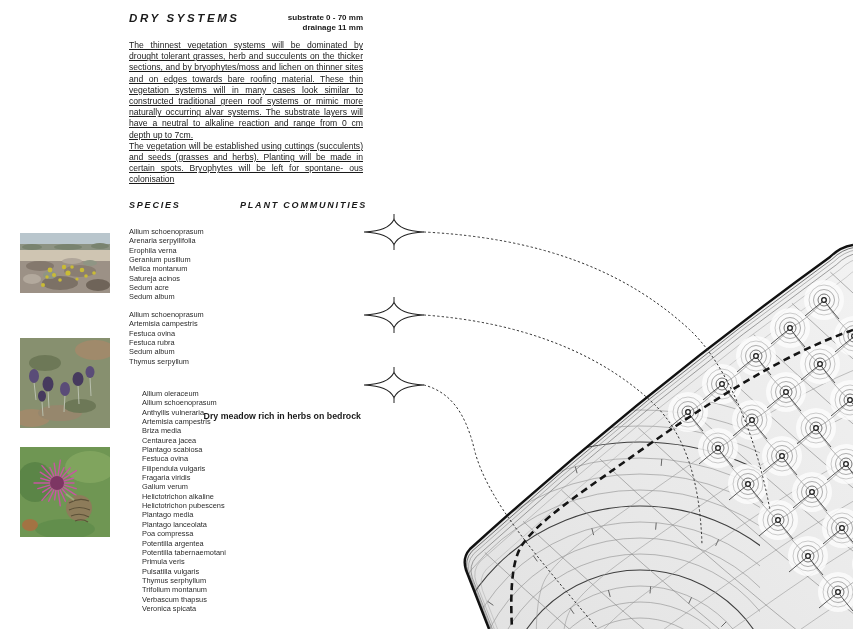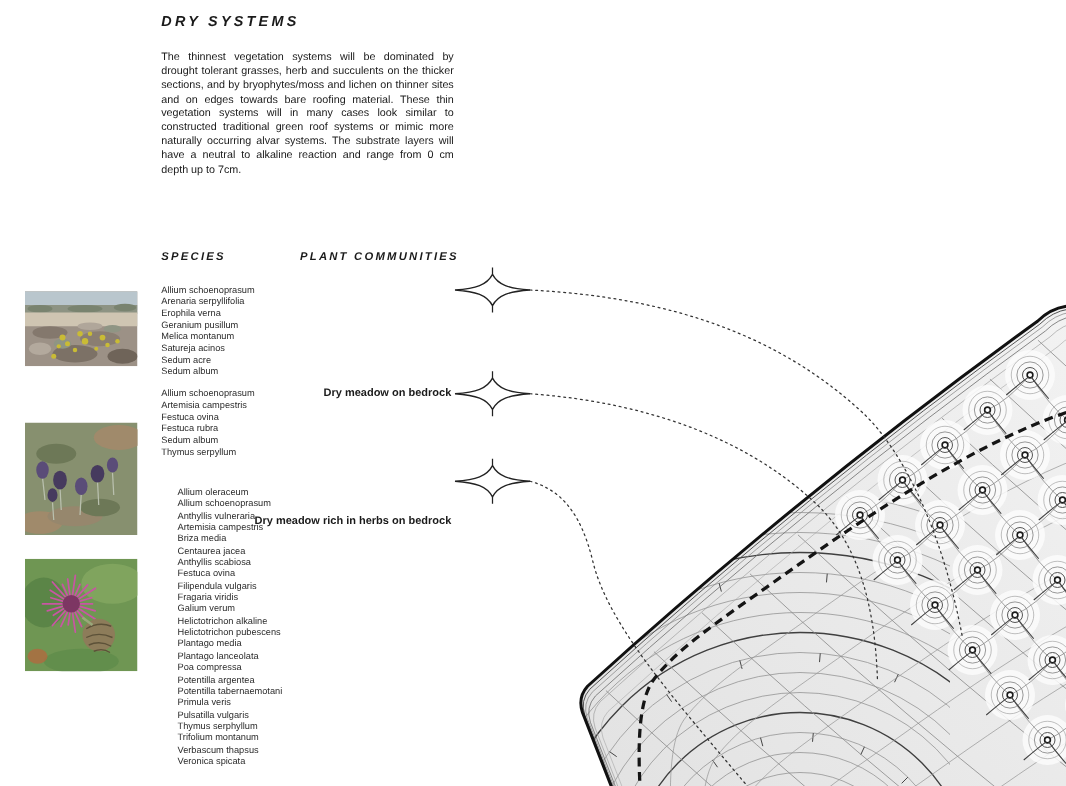--- a/index.html
+++ b/index.html
@@ -4,21 +4,21 @@
 <style>
   html,body{margin:0;padding:0;background:#fff;}
   #page{position:relative;width:853px;height:629px;background:#ffffff;overflow:hidden;
         font-family:"Liberation Sans",sans-serif;color:#1a1a1a;}
   .abs{position:absolute;}
   .txt{z-index:3;}
   #plan{position:absolute;left:0;top:0;z-index:1;pointer-events:none;}
   .title{left:129px;top:12px;font-size:11.5px;font-weight:bold;font-style:italic;letter-spacing:2.6px;}
   .specs{left:200px;top:13px;width:163px;text-align:right;font-size:8px;font-weight:bold;line-height:10px;}
   .intro{left:129px;top:40px;width:234px;font-size:8.6px;line-height:11.2px;text-align:justify;}
-  .intro p{margin:0;}
+  .intro p{margin:0;text-decoration:underline;}
   .colhead{font-size:9px;font-weight:bold;font-style:italic;letter-spacing:1.8px;}
   .species-list{font-size:7.4px;line-height:9.35px;color:#2b2b2b;width:120px;}
   .community-label{font-size:8.8px;font-weight:bold;text-align:right;width:230px;}
   .photo{position:absolute;left:20px;z-index:2;}
   .photo svg{display:block;}
 </style>
 </head>
 <body>
 
 <div id="page">
@@ -282,23 +282,28 @@
         <path d="M-30,0 C-13,-1.2 -4.5,-4 0,-12.5 C4.5,-4 13,-1.2 30,0 C13,1.2 4.5,4 0,12.5 C-4.5,4 -13,1.2 -30,0 Z" fill="#fff" stroke="#222" stroke-width="1.1"></path>
         <path d="M0,-12.5 L0,-18 M0,12.5 L0,18" stroke="#222" stroke-width="1"></path>
       </g>
       <g transform="translate(394,385)">
         <path d="M-30,0 C-13,-1.2 -4.5,-4 0,-12.5 C4.5,-4 13,-1.2 30,0 C13,1.2 4.5,4 0,12.5 C-4.5,4 -13,1.2 -30,0 Z" fill="#fff" stroke="#222" stroke-width="1.1"></path>
         <path d="M0,-12.5 L0,-18 M0,12.5 L0,18" stroke="#222" stroke-width="1"></path>
       </g>
     </svg>
 
   <div class="abs txt title">DRY SYSTEMS</div>
+  <div class="abs txt specs">
+    <div>substrate 0 - 70 mm</div>
+    <div>drainage 11 mm</div>
+  </div>
 
   <div class="abs txt intro">
     <p>The thinnest vegetation systems will be dominated by drought tolerant grasses, herb and succulents on the thicker sections, and by bryophytes/moss and lichen on thinner sites and on edges towards bare roofing material. These thin vegetation systems will in many cases look similar to constructed traditional green roof systems or mimic more naturally occurring alvar systems. The substrate layers will have a neutral to alkaline reaction and range from 0 cm depth up to 7cm.</p>
+    <p>The vegetation will be established using cuttings (succulents) and seeds (grasses and herbs). Planting will be made in certain spots. Bryophytes will be left for spontane- ous colonisation</p>
   </div>
 
   <div class="abs txt colhead" style="left:129px;top:200px;">SPECIES</div>
   <div class="abs txt colhead" style="left:240px;top:200px;">PLANT COMMUNITIES</div>
 
   <div class="photo" style="top:233px;" aria-label="alvar landscape with yellow flowers">
     <svg width="90" height="60" viewBox="0 0 90 60">
       <rect x="0" y="0" width="90" height="60" fill="#9c9186"></rect>
       <rect x="0" y="0" width="90" height="15" fill="#b9c6cd"></rect>
       <rect x="0" y="11" width="90" height="7" fill="#8d9383"></rect>
@@ -416,36 +421,35 @@
       <div>Sedum album</div>
       <div>Thymus serpyllum</div>
     </div>
   <div class="abs txt species-list" style="left:142px;top:389px;">
       <div>Allium oleraceum</div>
       <div>Allium schoenoprasum</div>
       <div>Anthyllis vulneraria</div>
       <div>Artemisia campestris</div>
       <div>Briza media</div>
       <div>Centaurea jacea</div>
-      <div>Anthyllis scabiosa</div>
+      <div>Plantago scabiosa</div>
       <div>Festuca ovina</div>
       <div>Filipendula vulgaris</div>
       <div>Fragaria viridis</div>
       <div>Galium verum</div>
       <div>Helictotrichon alkaline</div>
       <div>Helictotrichon pubescens</div>
       <div>Plantago media</div>
       <div>Plantago lanceolata</div>
       <div>Poa compressa</div>
       <div>Potentilla argentea</div>
       <div>Potentilla tabernaemotani</div>
       <div>Primula veris</div>
       <div>Pulsatilla vulgaris</div>
       <div>Thymus serphyllum</div>
       <div>Trifolium montanum</div>
       <div>Verbascum thapsus</div>
       <div>Veronica spicata</div>
     </div>
 
-  <div class="abs txt community-label" style="left:131px;top:309px;">Dry meadow on bedrock</div>
   <div class="abs txt community-label" style="left:131px;top:392px;margin-top:19px;">Dry meadow rich in herbs on bedrock</div>
 
 </div>
 
 </body></html>

